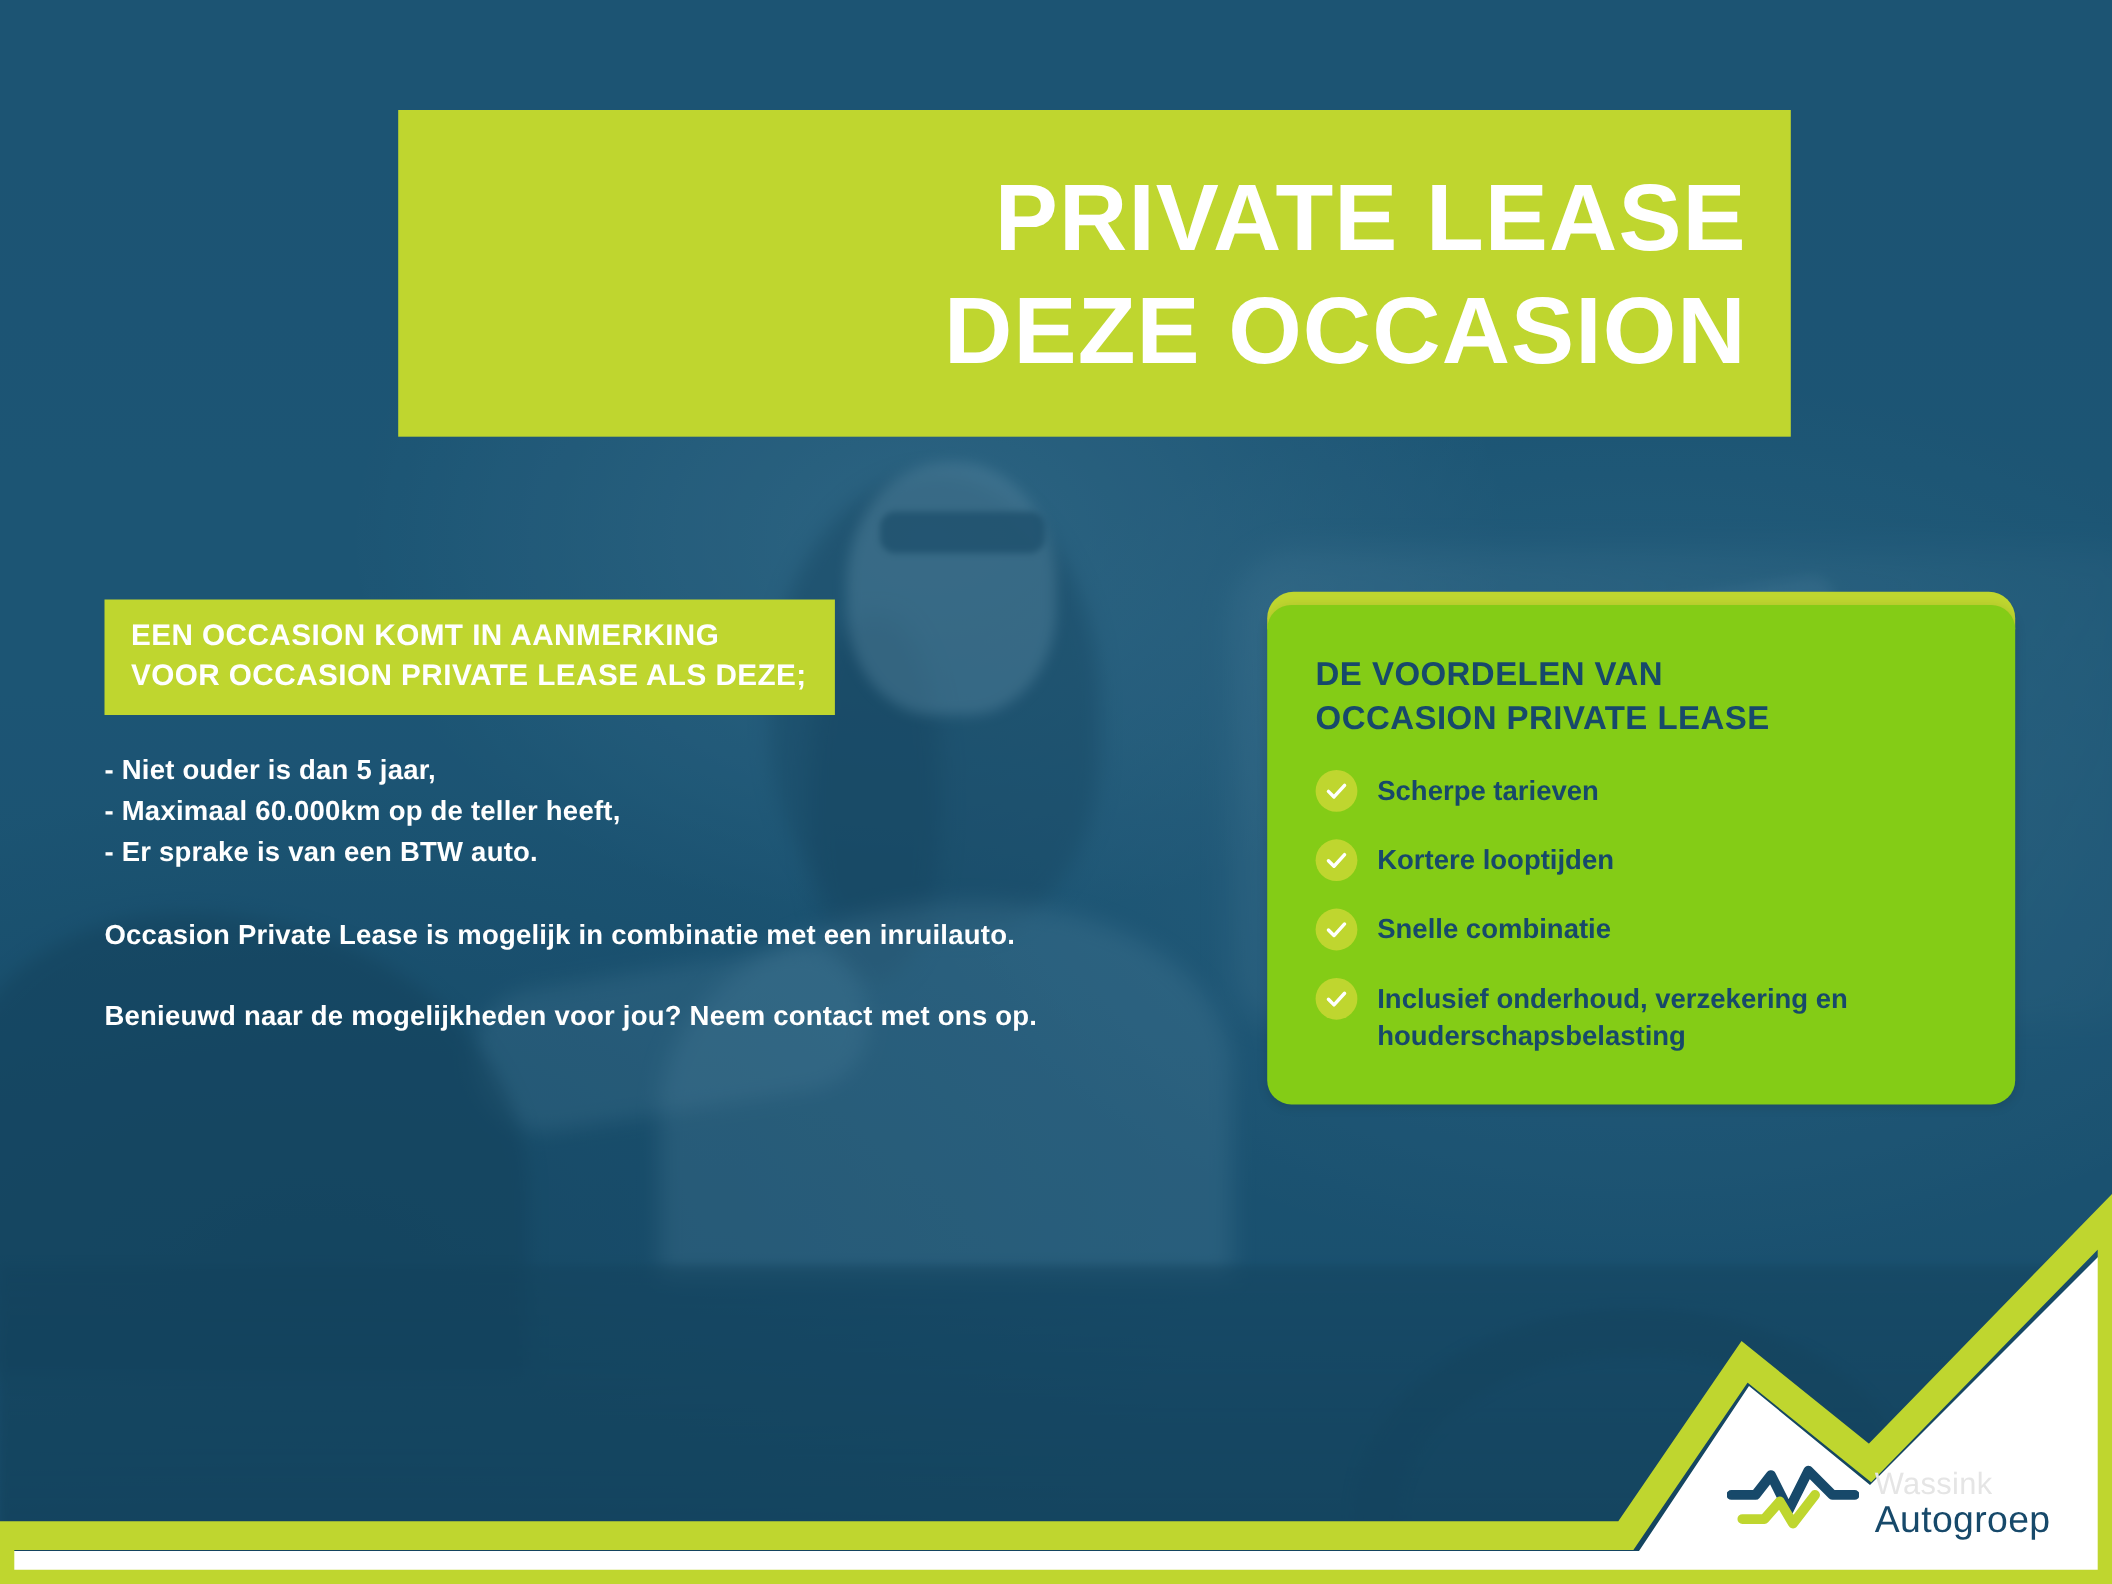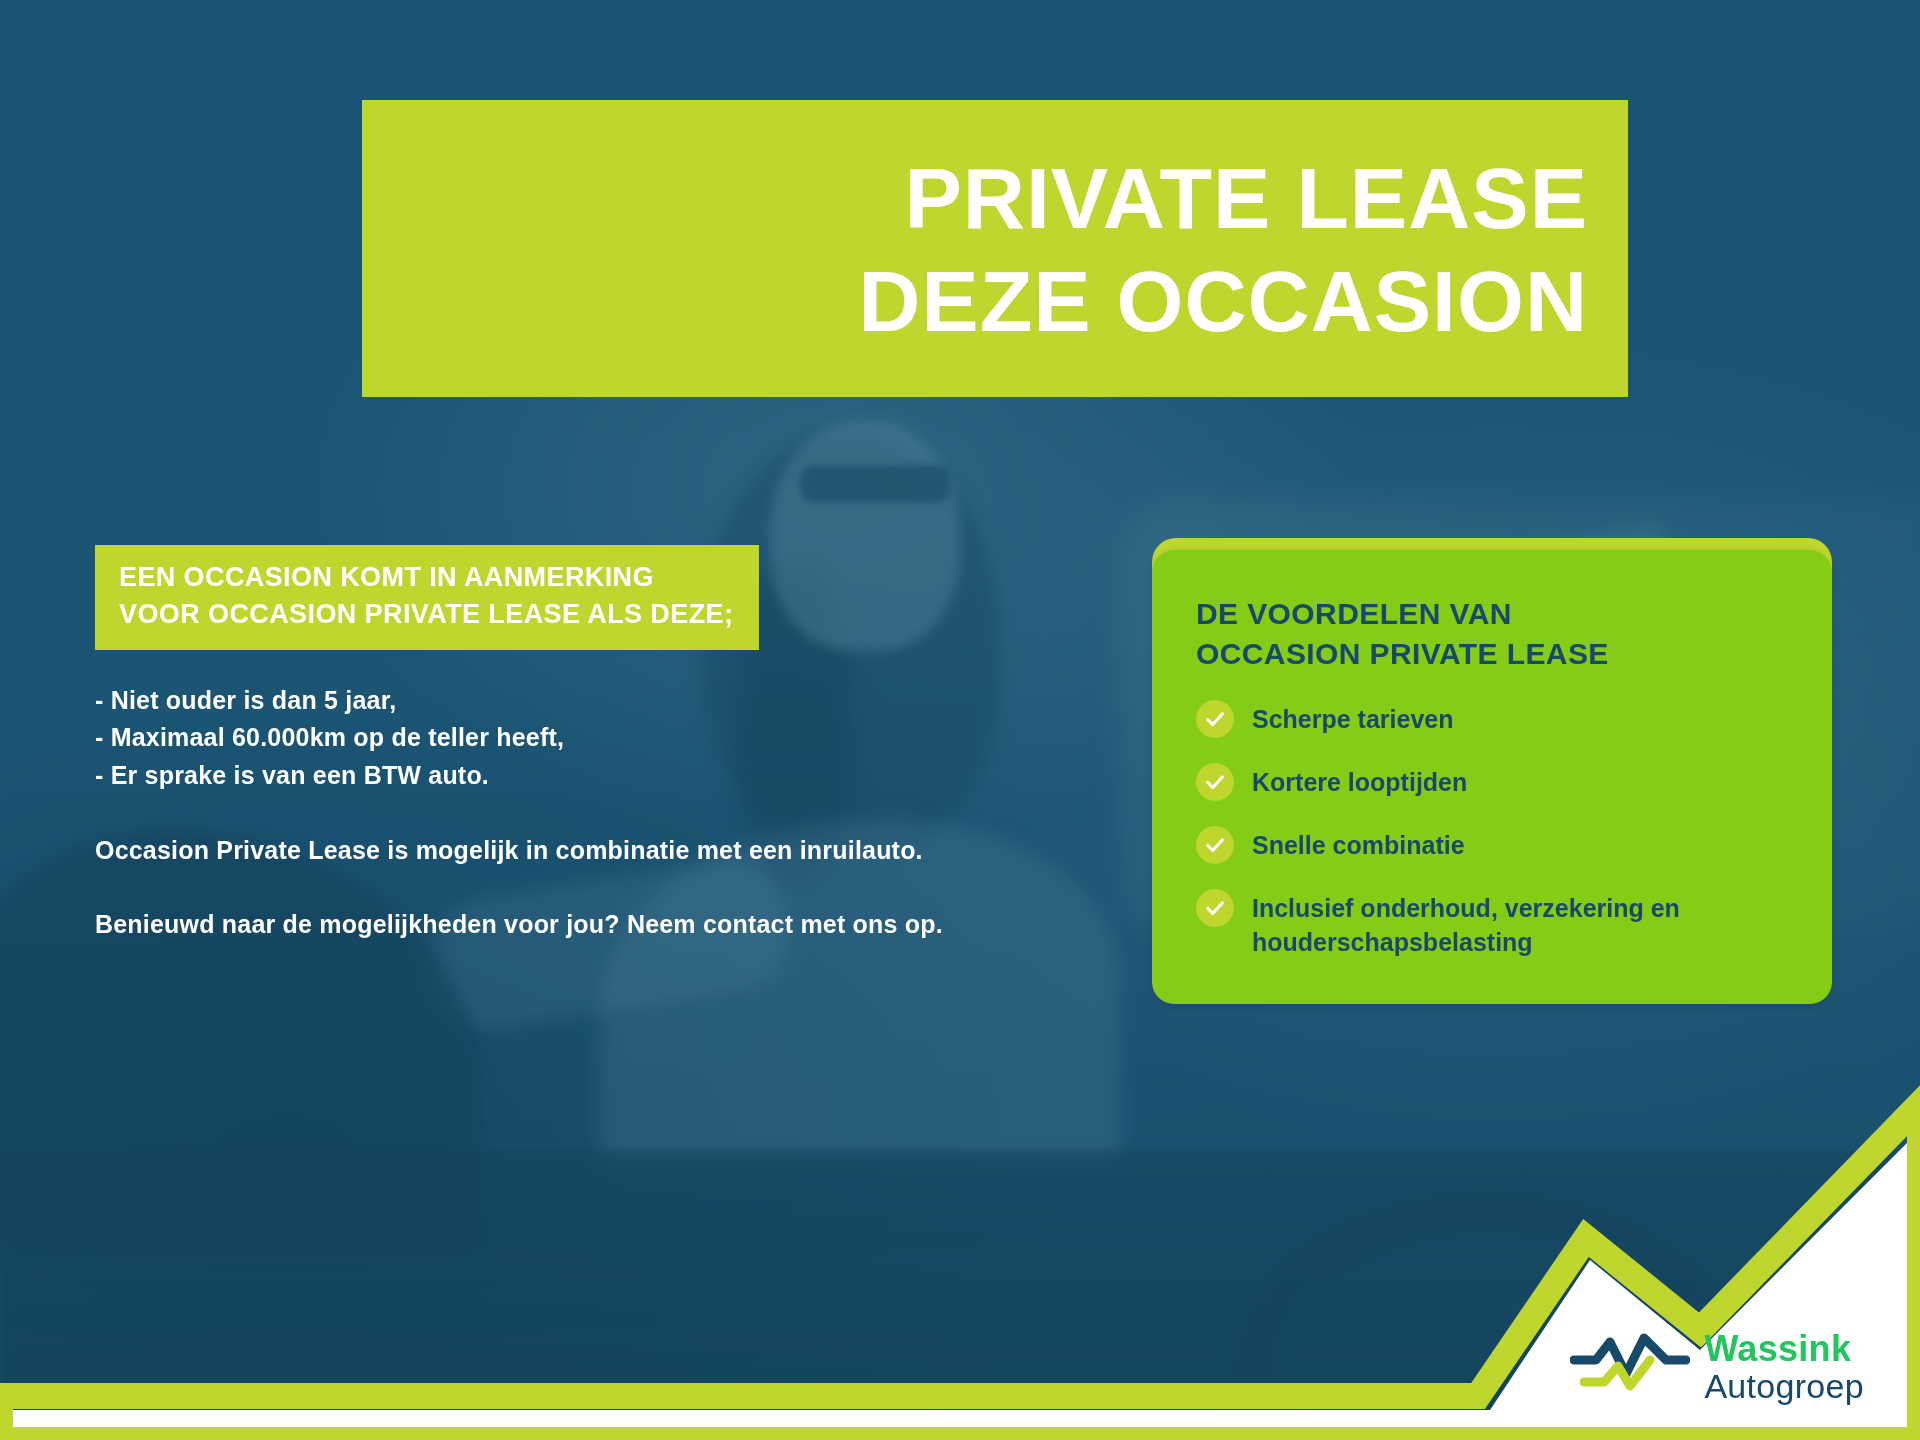--- a/index.html
+++ b/index.html
@@ -273,23 +273,23 @@
     bottom: 36px;
     display: flex;
     align-items: center;
   }
   .logo-mark { margin-right: 14px; }
   .logo-text {
     line-height: 1;
   }
   .logo-name {
     display: block;
-    color: #22c55e;
-    font-weight: bold;
-    font-size: 36px;
+    color: #e5e5e5;
+    font-weight: normal;
+    font-size: 28px;
     letter-spacing: 0.3px;
   }
   .logo-sub {
     display: block;
     color: #17496a;
     font-size: 34px;
     letter-spacing: 0.3px;
     margin-top: 2px;
   }
 </style>

